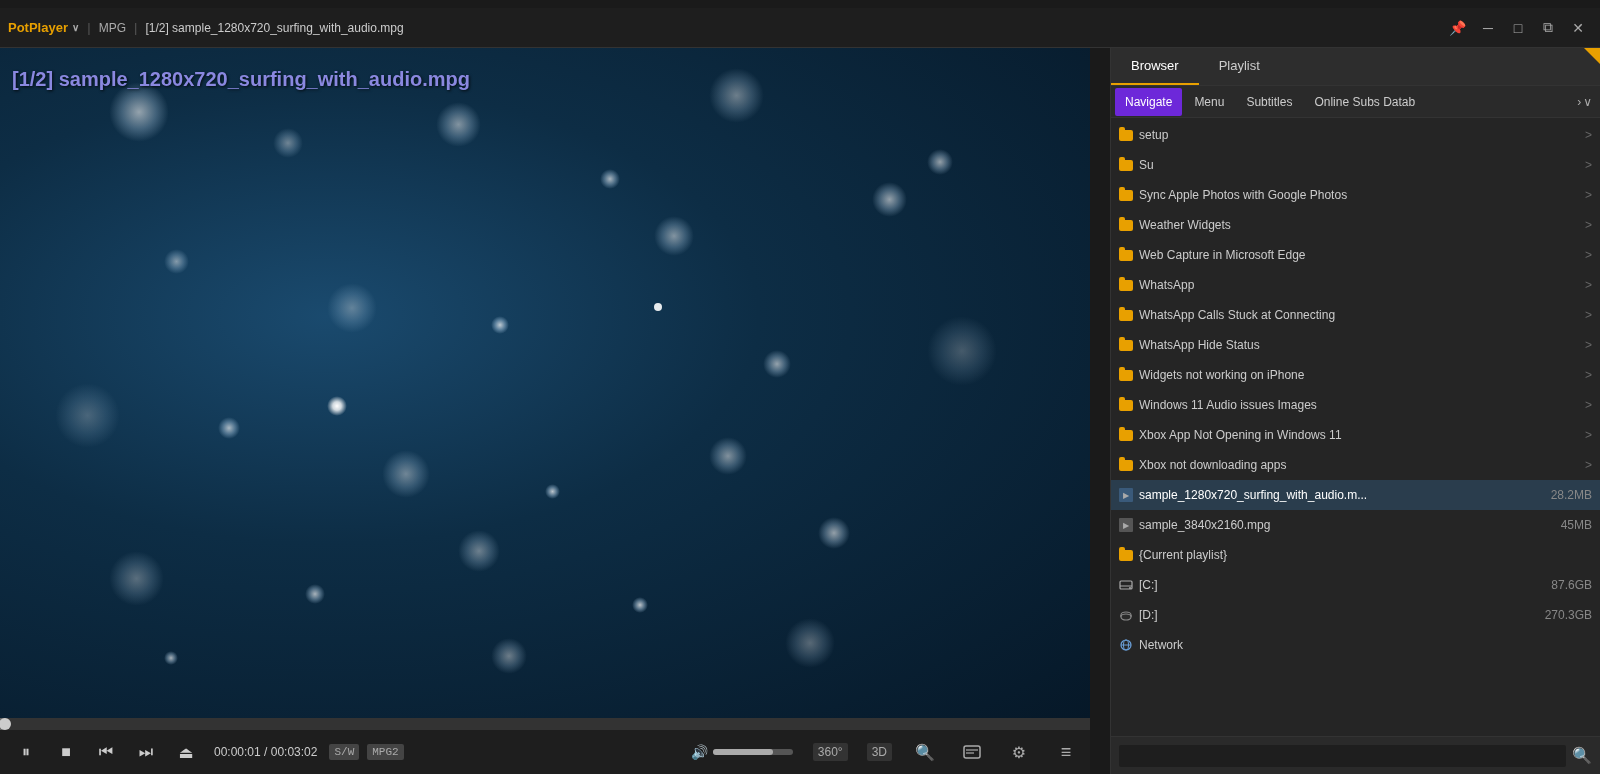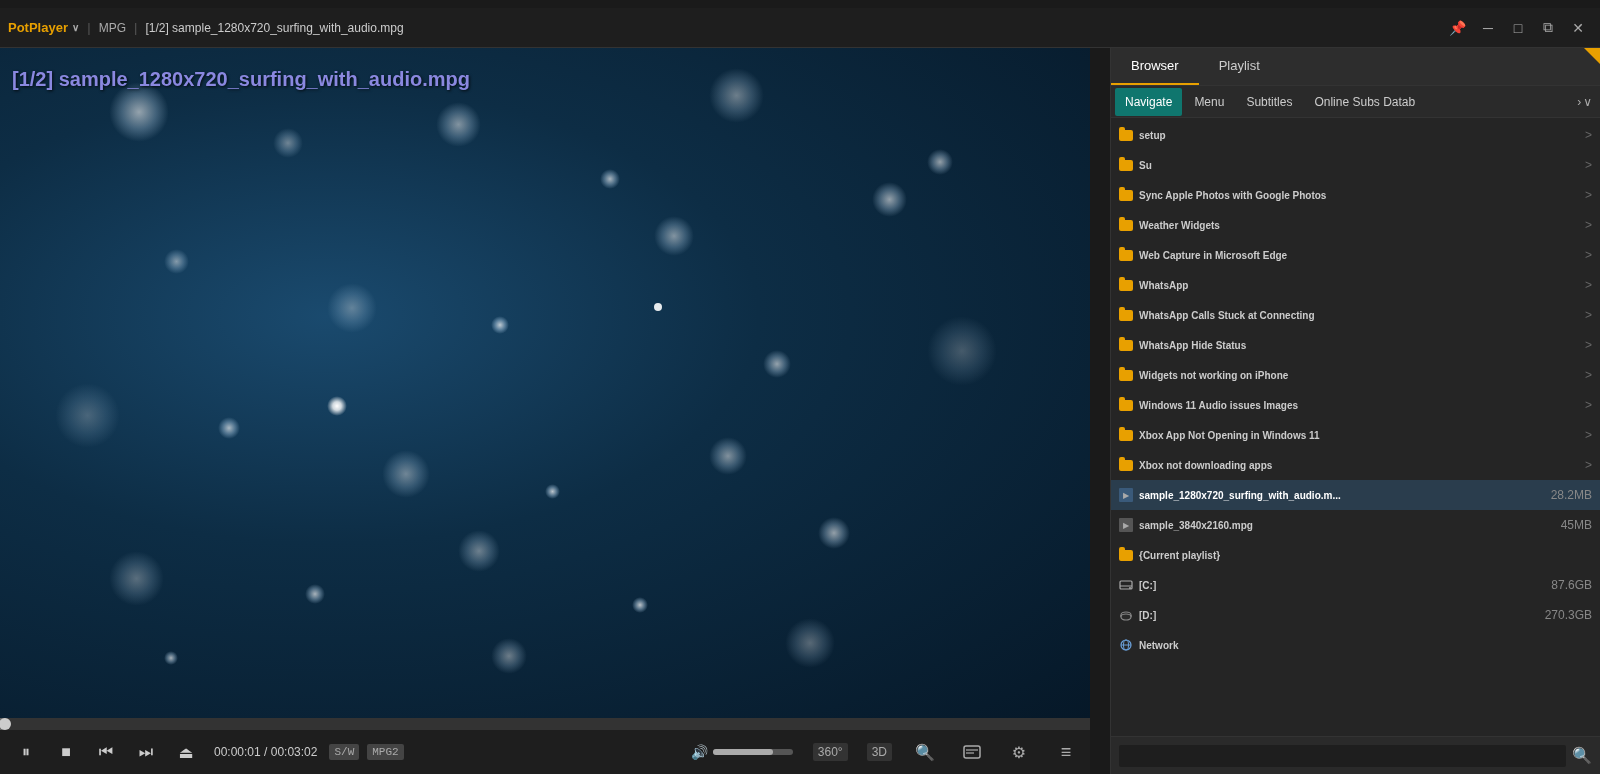--- a/index.html
+++ b/index.html
@@ -282,21 +282,21 @@
       padding: 0 10px;
       height: 28px;
       display: flex;
       align-items: center;
       color: #ccc;
       font-size: 12px;
       cursor: pointer;
       border-radius: 2px;
     }
     .sub-tab.active {
-      background: #0f766e;
+      background: #6d28d9;
       color: #fff;
     }
     .sub-tab-more {
       margin-left: auto;
       color: #aaa;
       font-size: 12px;
       cursor: pointer;
       display: flex;
       align-items: center;
       gap: 2px;
@@ -352,26 +352,25 @@
       justify-content: center;
       font-size: 8px;
       color: #aaa;
     }
     .file-icon-video.selected-file {
       background: #3a5a7a;
     }
 
     .item-label {
       color: #ccc;
-      font-size: 10px;
+      font-size: 12px;
       flex: 1;
       white-space: nowrap;
       overflow: hidden;
       text-overflow: ellipsis;
-      font-weight: bold;
     }
     .item-label.selected-text { color: #fff; }
 
     .item-size {
       color: #888;
       font-size: 12px;
       white-space: nowrap;
       margin-left: 4px;
     }
     .item-arrow {

